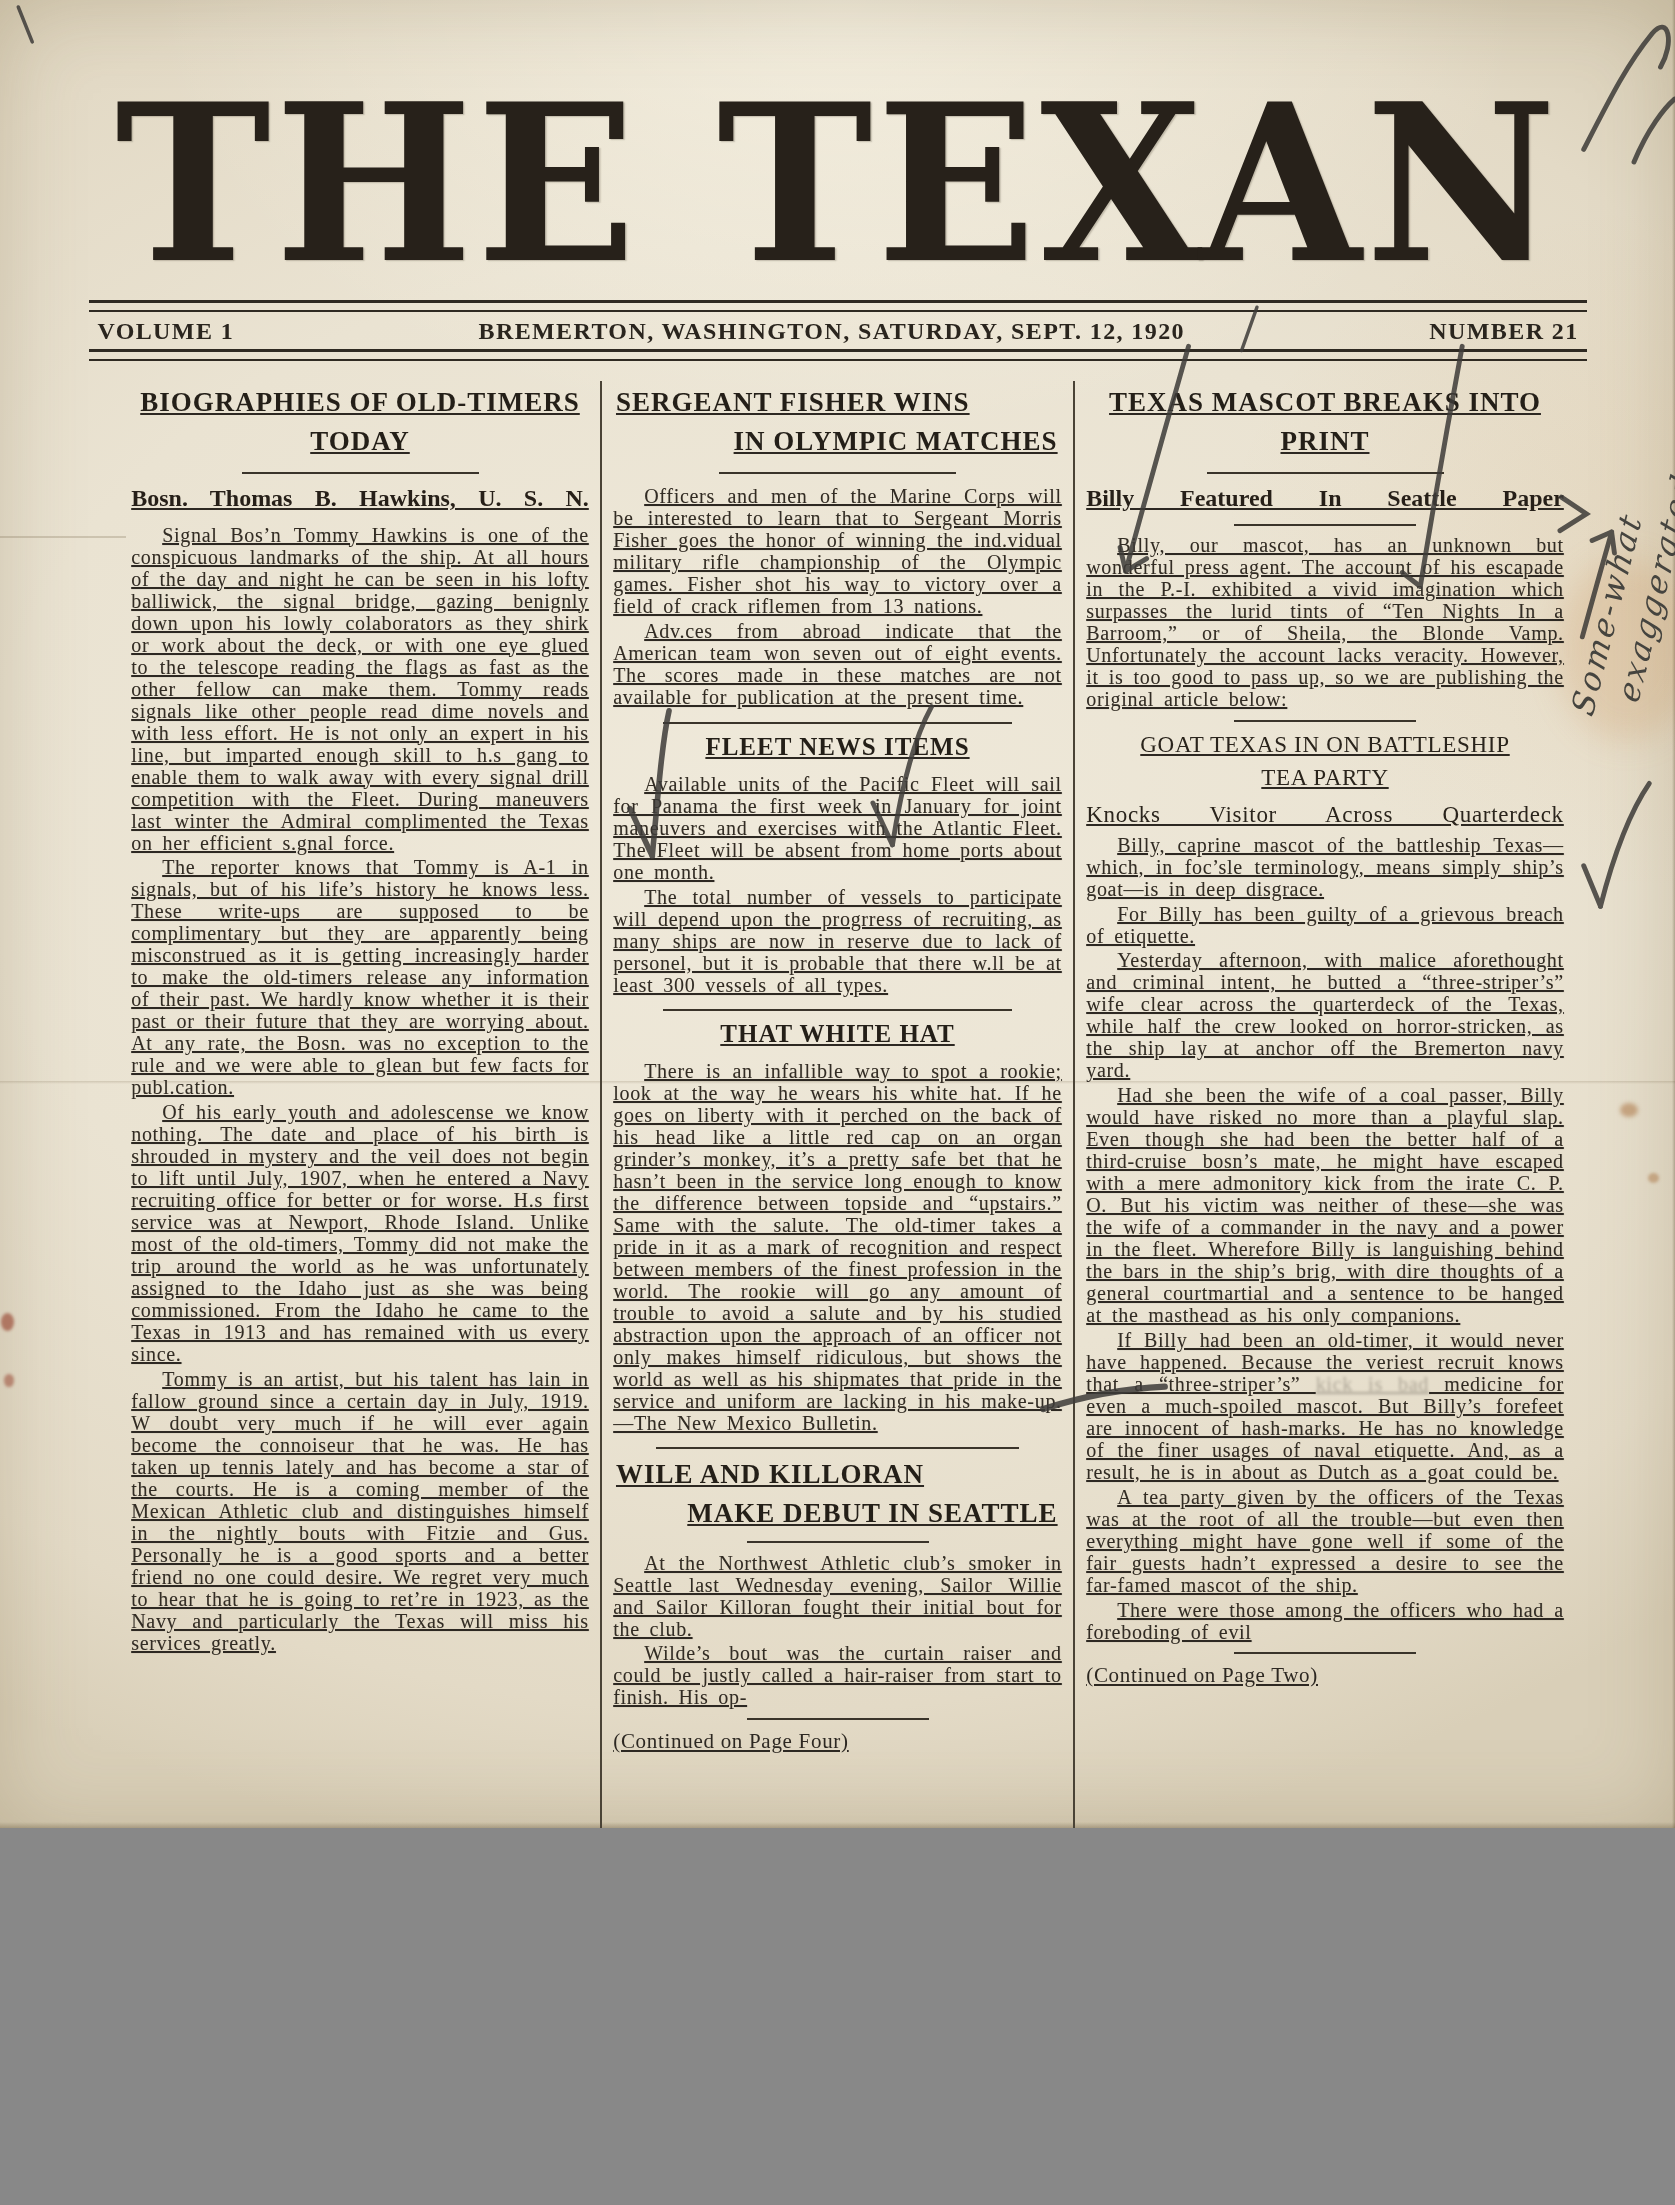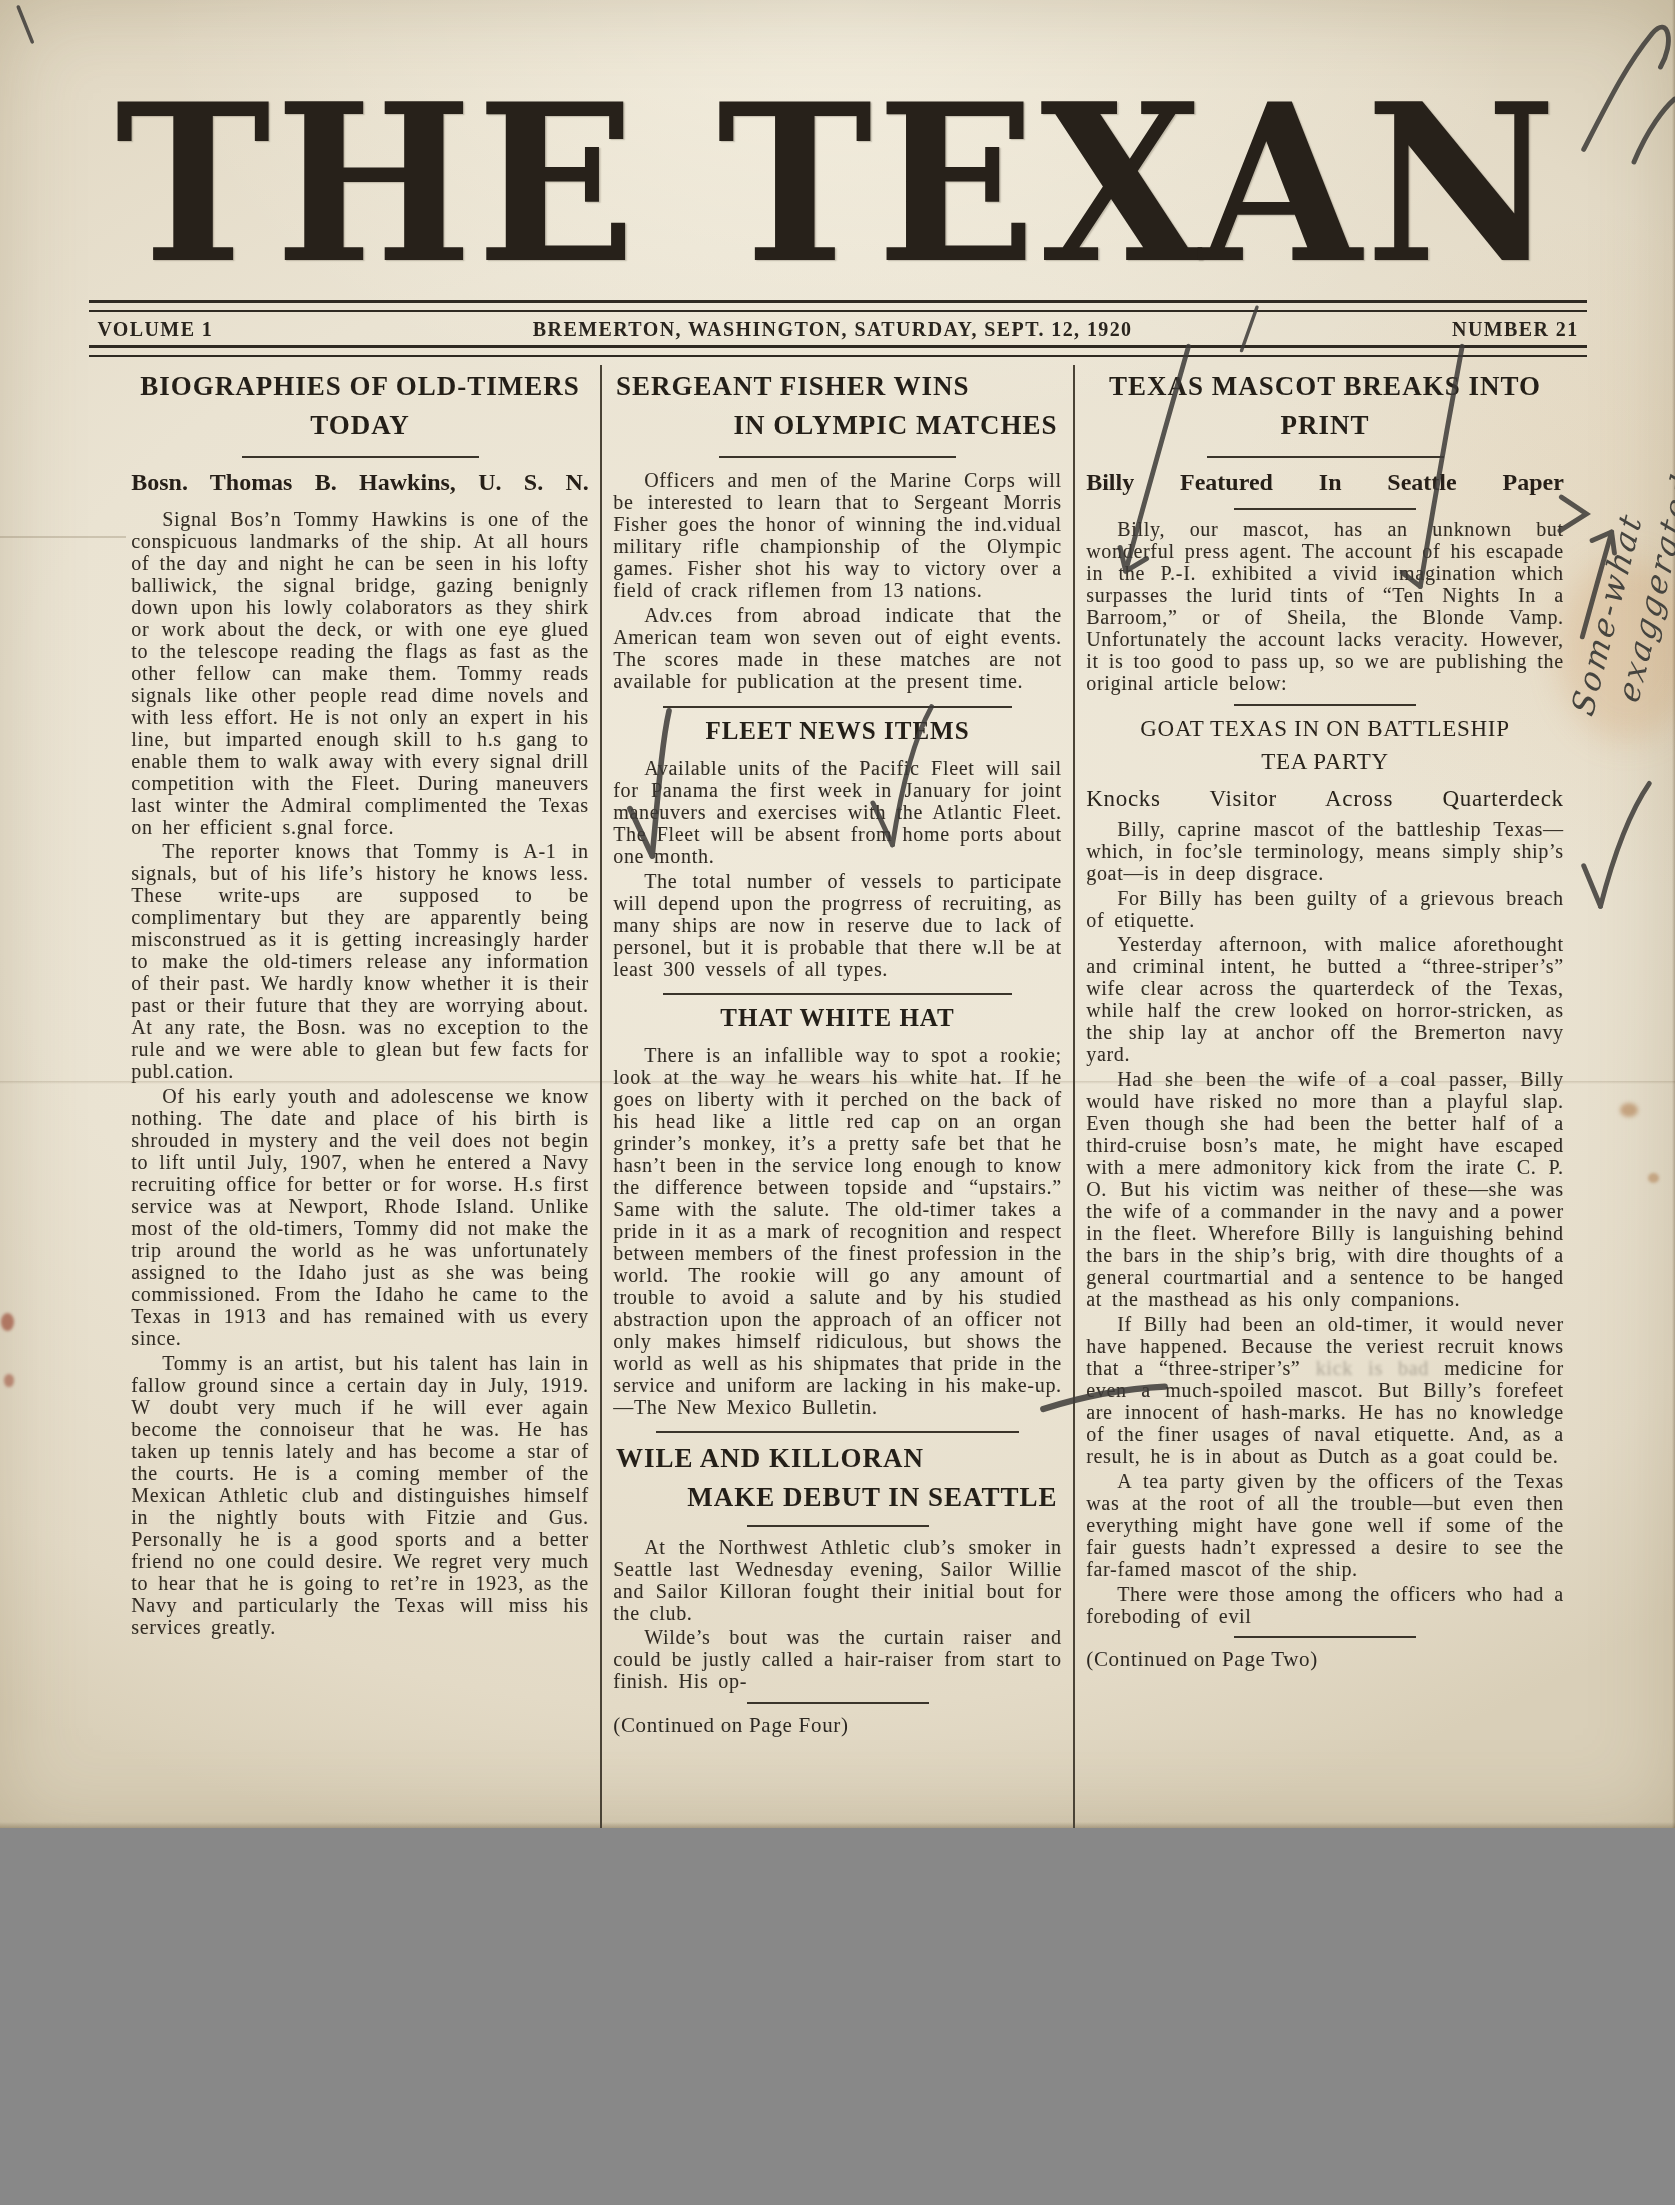--- a/index.html
+++ b/index.html
@@ -16,22 +16,22 @@
   .crease{position:absolute;pointer-events:none;}
   .masthead{
     position:absolute;top:61px;left:0;width:100%;text-align:center;
     font-family:"DejaVu Serif", serif;font-weight:bold;font-size:209px;
     letter-spacing:4.2px;color:#27211a;transform:scaleY(1.04);
     text-shadow:1.4px 1.4px 1.4px rgba(60,50,35,0.25);white-space:nowrap;
   }
   .dateline-wrap{position:absolute;top:300px;left:89px;right:89px;}
   .drule{height:7px;border-top:3.5px solid #2f2a22;border-bottom:2.1px solid #2f2a22;}
   .dateline{display:flex;justify-content:space-between;align-items:baseline;
-    font-weight:bold;font-size:20px;letter-spacing:1.4px;padding:5.6px 8.4px 4.2px;color:#2a251e;}
-  .columns{position:absolute;top:365px;left:120px;width:1456px;height:1760px;display:flex;}
+    font-weight:bold;font-size:24px;letter-spacing:1.4px;padding:5.6px 8.4px 4.2px;color:#2a251e;}
+  .columns{position:absolute;top:381px;left:120px;width:1456px;height:1760px;display:flex;text-decoration:underline;}
   .col{box-sizing:border-box;padding:0 11.2px;}
   .col1{width:480px;}
   .col2{width:473px;border-left:2.1px solid #4a4336;}
   .col3{width:502px;border-left:2.1px solid #4a4336;}
   .headline{font-size:27px;font-weight:bold;letter-spacing:1px;line-height:1.3;color:#241f18;margin-top:4.2px;}
   .hc{text-align:center;}
   .hl{text-align:left;padding-left:2.8px;}
   .hr2{text-align:right;padding-right:4.2px;}
   .srule{width:237px;border-top:2.8px solid #3a342a;margin:12.6px auto 11.2px;}
   .srule.sm{width:182px;border-top:2.1px solid #3a342a;margin:9.8px auto 8.4px;}

